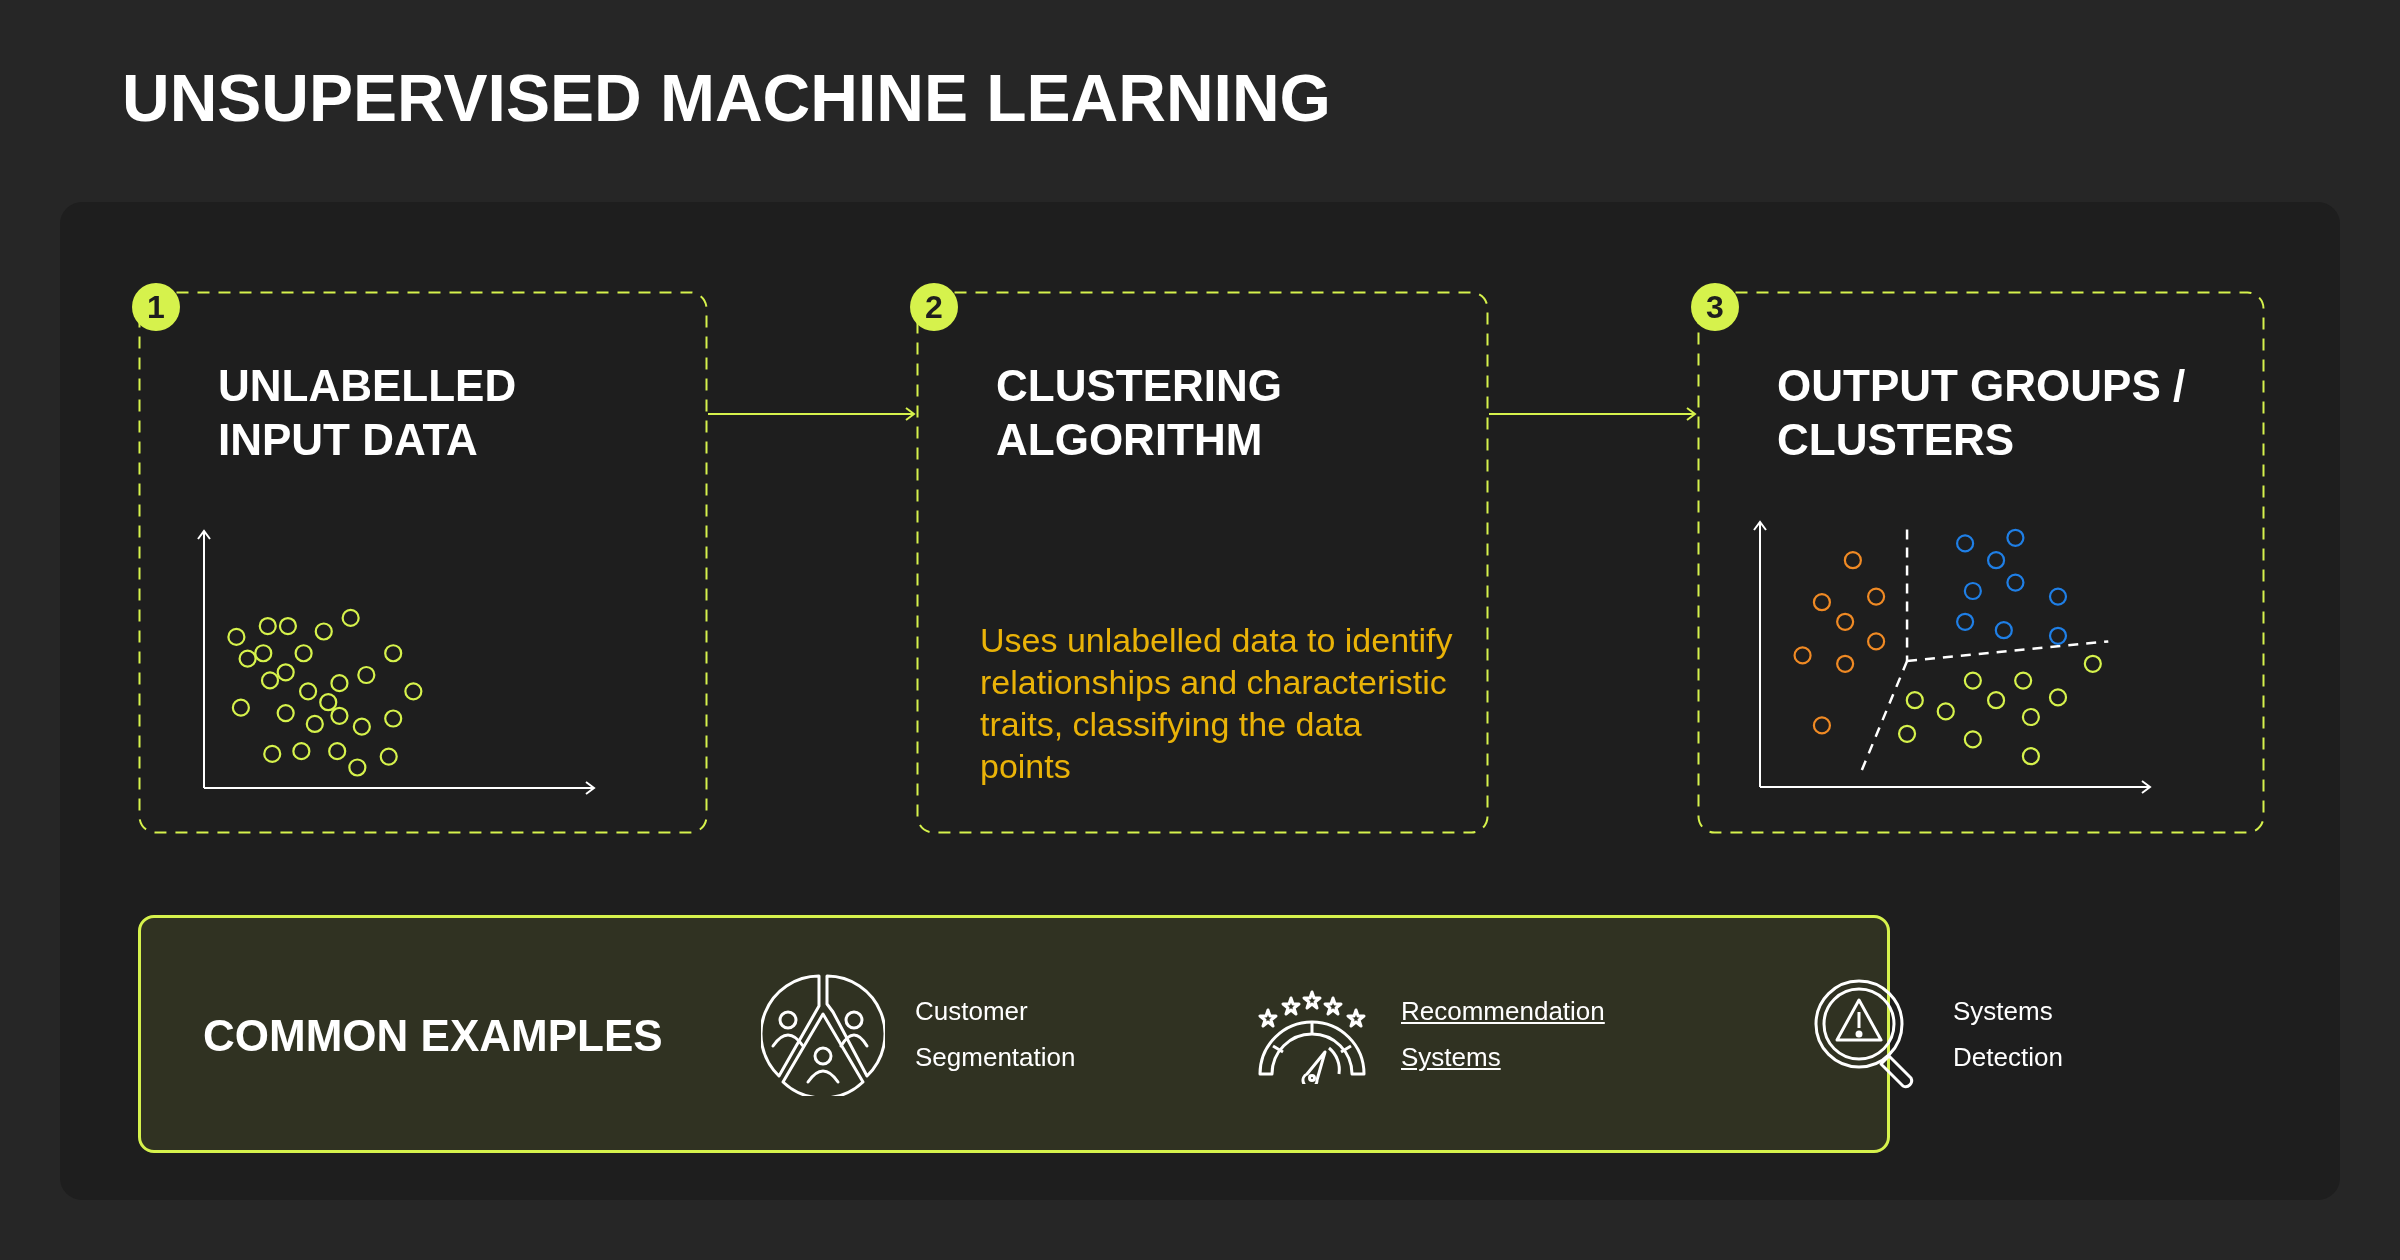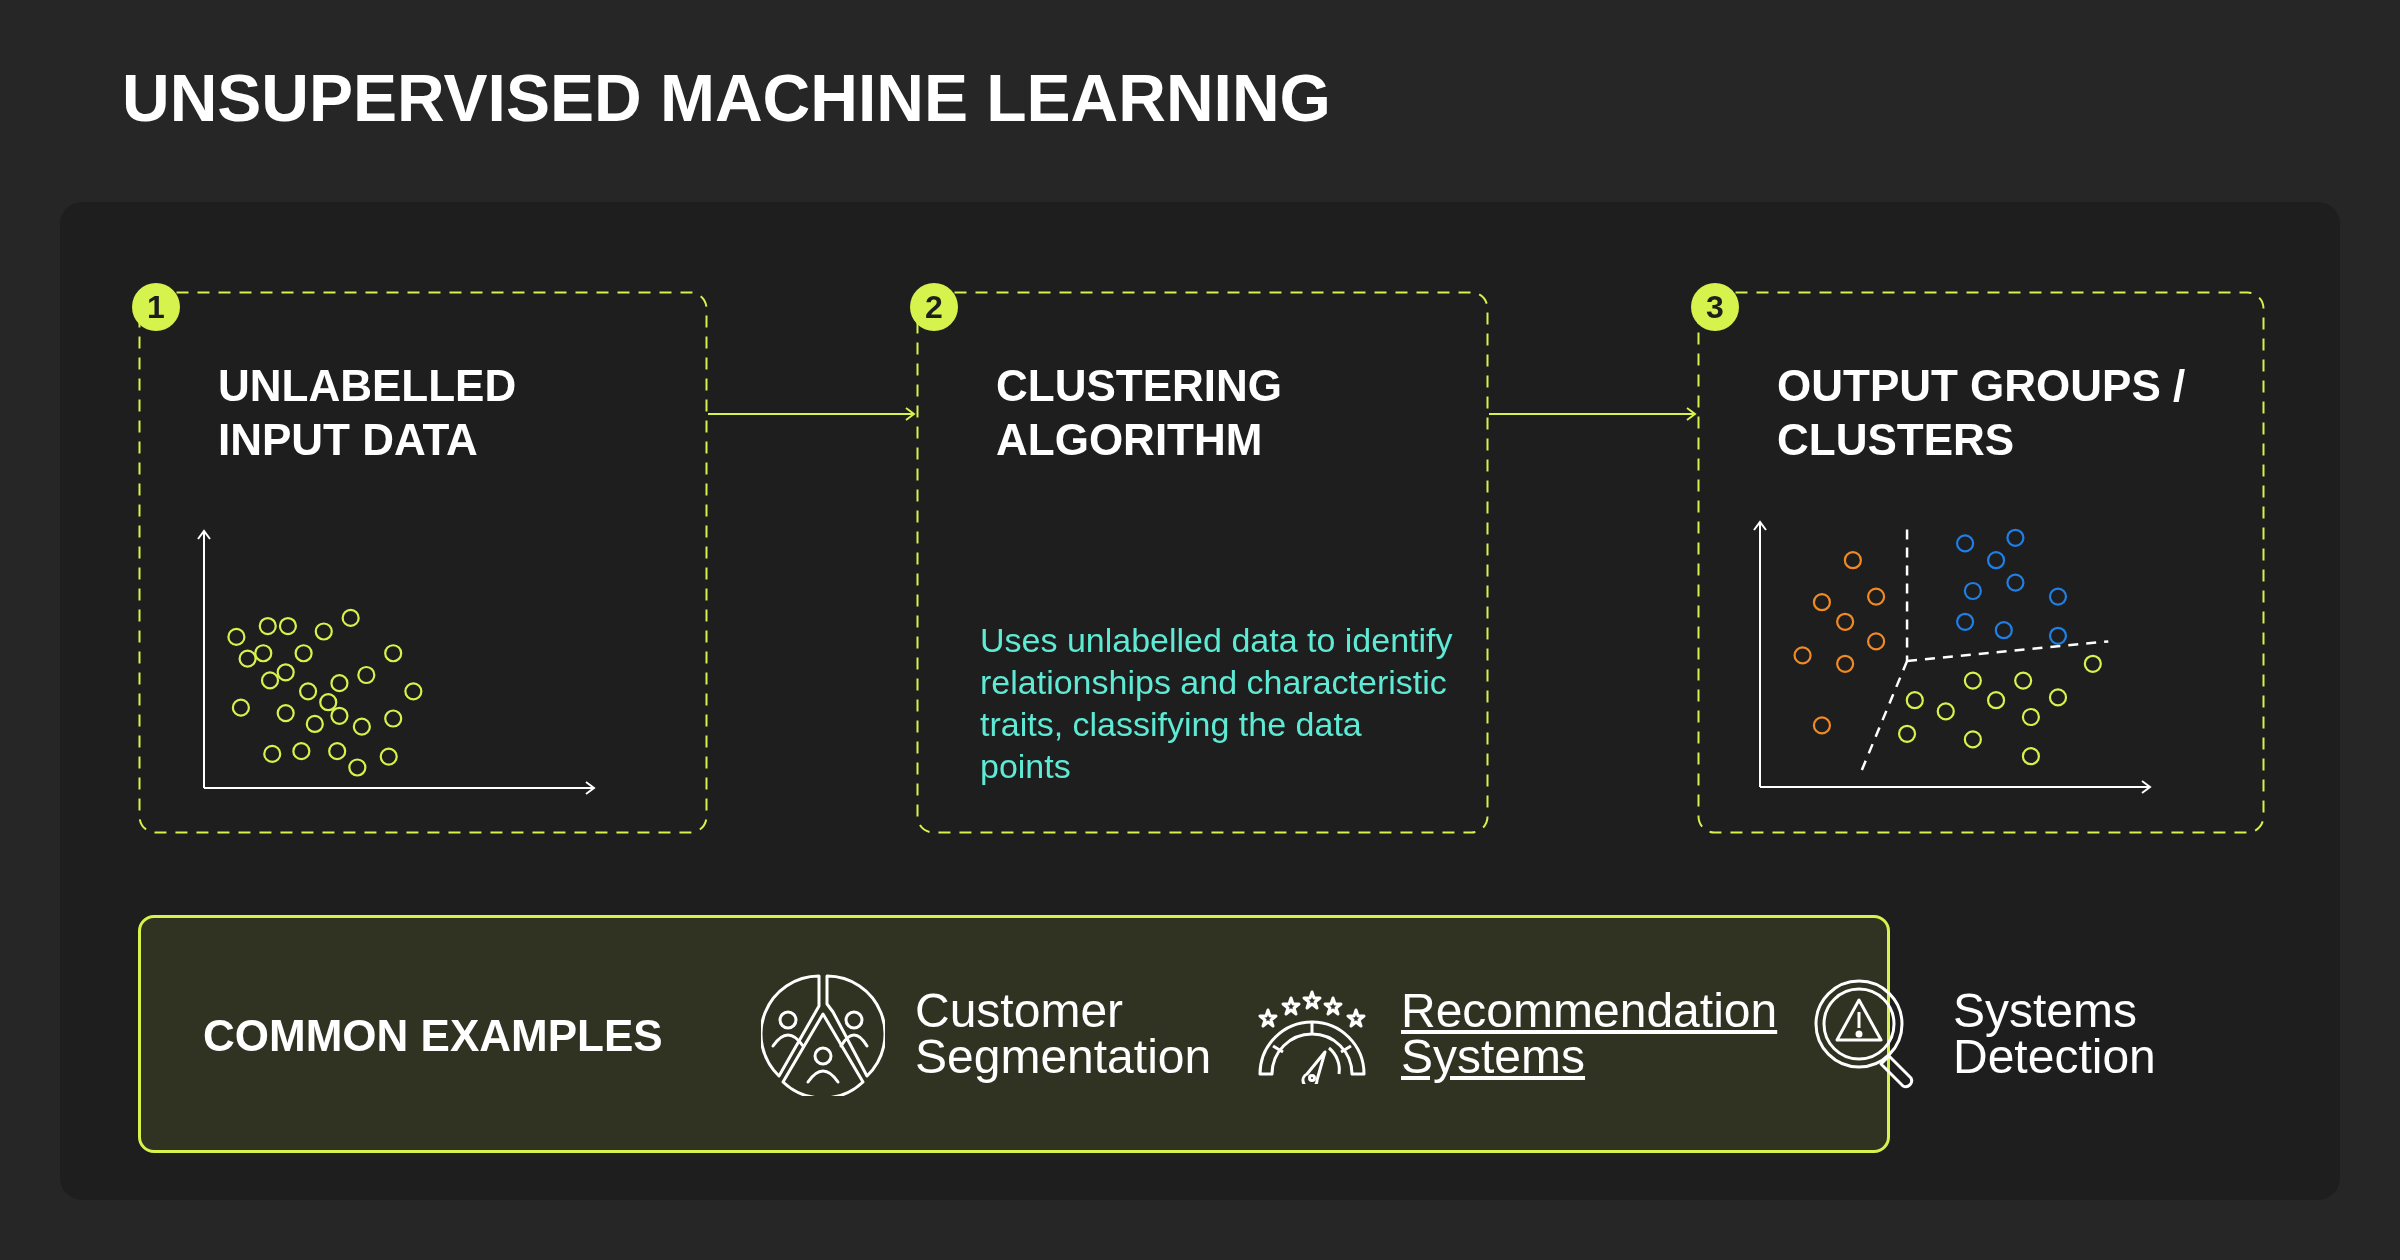--- a/index.html
+++ b/index.html
@@ -3,28 +3,28 @@
 <meta charset="utf-8">
 <style>
   html,body{margin:0;padding:0;}
   body{width:2400px;height:1260px;background:#262626;position:relative;overflow:hidden;font-family:"Liberation Sans",sans-serif;color:#fff;}
   .title{position:absolute;left:122px;top:60px;font-size:66px;font-weight:bold;letter-spacing:0px;margin:0;}
   .panel{position:absolute;left:60px;top:202px;width:2280px;height:998px;background:#1e1e1e;border-radius:22px;}
   .step{position:absolute;top:291px;width:570px;height:543px;box-sizing:border-box;}
   .step svg.frame{position:absolute;left:0;top:0;}
   .badge{position:absolute;width:48px;height:48px;border-radius:50%;background:#d6f24c;color:#1e1e1e;font-weight:bold;font-size:32px;display:flex;align-items:center;justify-content:center;left:-6px;top:-8px;}
   .step-title{position:absolute;left:64px;top:52px;font-size:44px;font-weight:bold;line-height:54px;margin:16px;}
-  .step-desc{position:absolute;left:64px;top:328px;font-size:34px;line-height:42px;color:#5eead4;width:480px;}
+  .step-desc{position:absolute;left:64px;top:328px;font-size:34px;line-height:42px;color:#eab308;width:480px;}
   .chart{position:absolute;left:0;top:0;}
   .arrow{position:absolute;}
   .examples{position:absolute;left:138px;top:915px;width:1752px;height:238px;box-sizing:border-box;border:3px solid #d6f24c;border-radius:16px;background:#303222;}
   .ex-heading{position:absolute;left:62px;top:93px;font-size:44px;font-weight:bold;margin:0;}
   .ex-item{position:absolute;top:0;height:232px;display:flex;align-items:center;}
   .ex-item svg{flex:none;}
-  .ex-label{font-size:48px;line-height:46px;margin-left:30px;}
+  .ex-label{font-size:26px;line-height:46px;margin-left:30px;}
 </style>
 </head>
 <body>
 
 <h1 class="title">UNSUPERVISED MACHINE LEARNING</h1>
 
 <div class="panel"></div>
 
 <div class="step" style="left:138px;">
   <svg class="frame" width="570" height="543">

